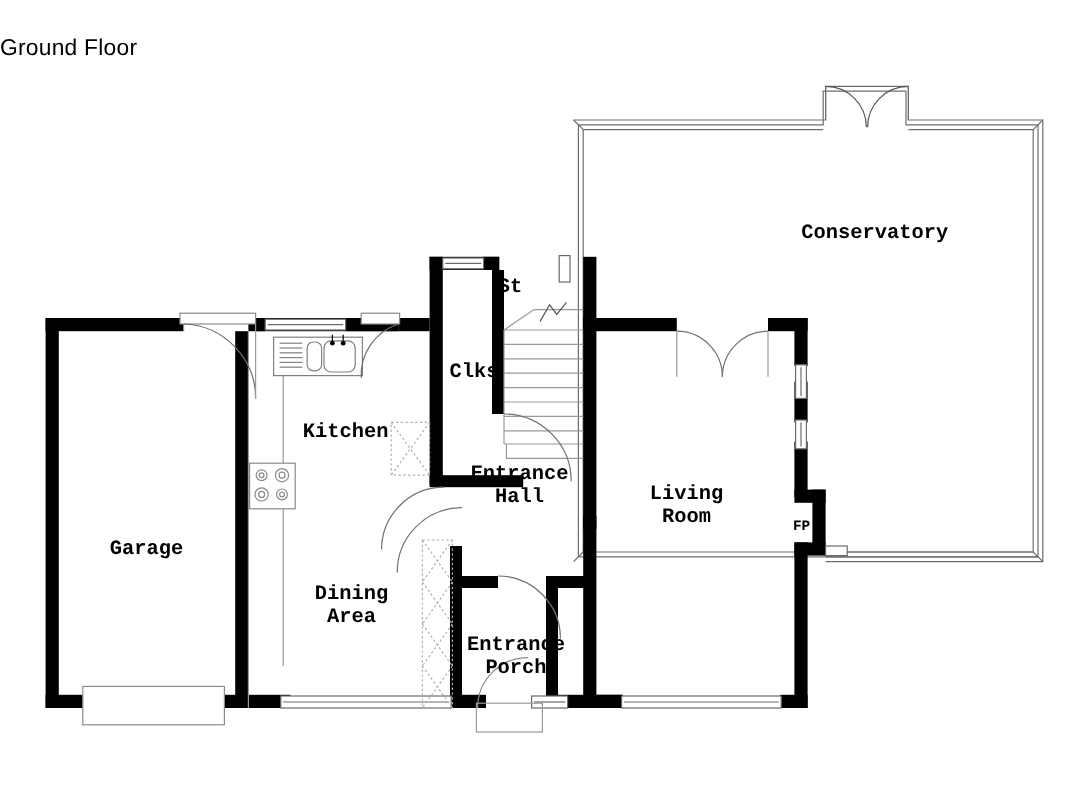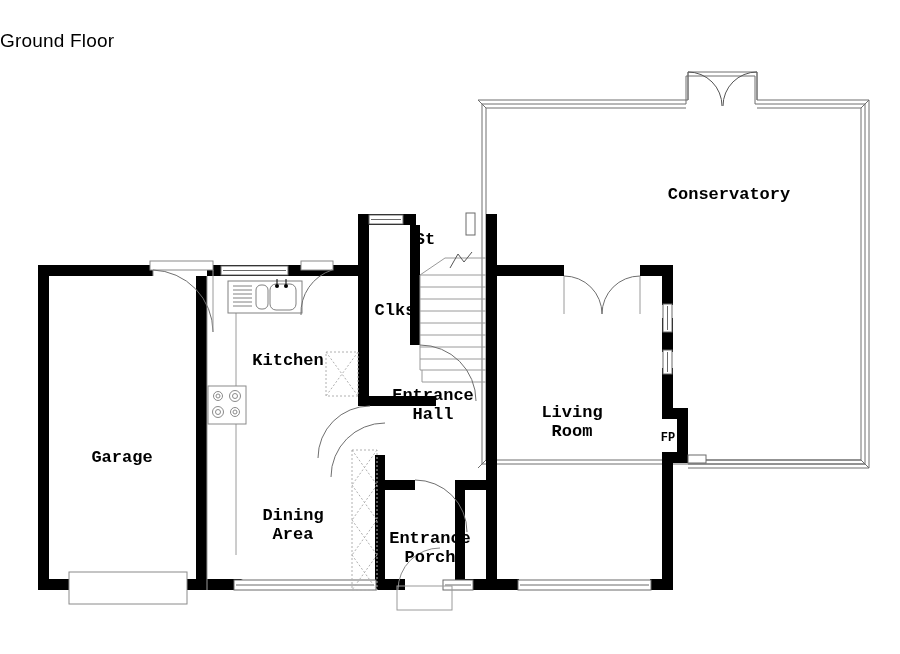--- a/index.html
+++ b/index.html
@@ -280,21 +280,21 @@
       <path d="M640,276 A 38 38 0 0 0 602,314"></path>
       <path d="M564,276 L564,314 M640,276 L640,314" stroke="#9a9a9a"></path>
     </g>
 
   </svg>
 
   <div class="room-label lbl-lg" style="left:122px; top:432px;margin-top:26px;">Garage</div>
 
   <div class="room-label lbl-lg" style="left:288px; top:361px;">Kitchen</div>
 
-  <div class="room-label lbl-lg" style="left:293px; top:525px;">Dining
+  <div class="room-label lbl-lg" style="left:293px; top:505px;">Dining
 Area</div>
 
   <div class="room-label lbl-lg" style="left:395px; top:287px;margin-top:24px;">Clks</div>
 
   <div class="room-label lbl-lg" style="left:425px; top:240px;">St</div>
 
   <div class="room-label lbl-lg" style="left:433px; top:405px;">Entrance
 Hall</div>
 
   <div class="room-label lbl-lg" style="left:430px; top:548px;">Entrance

